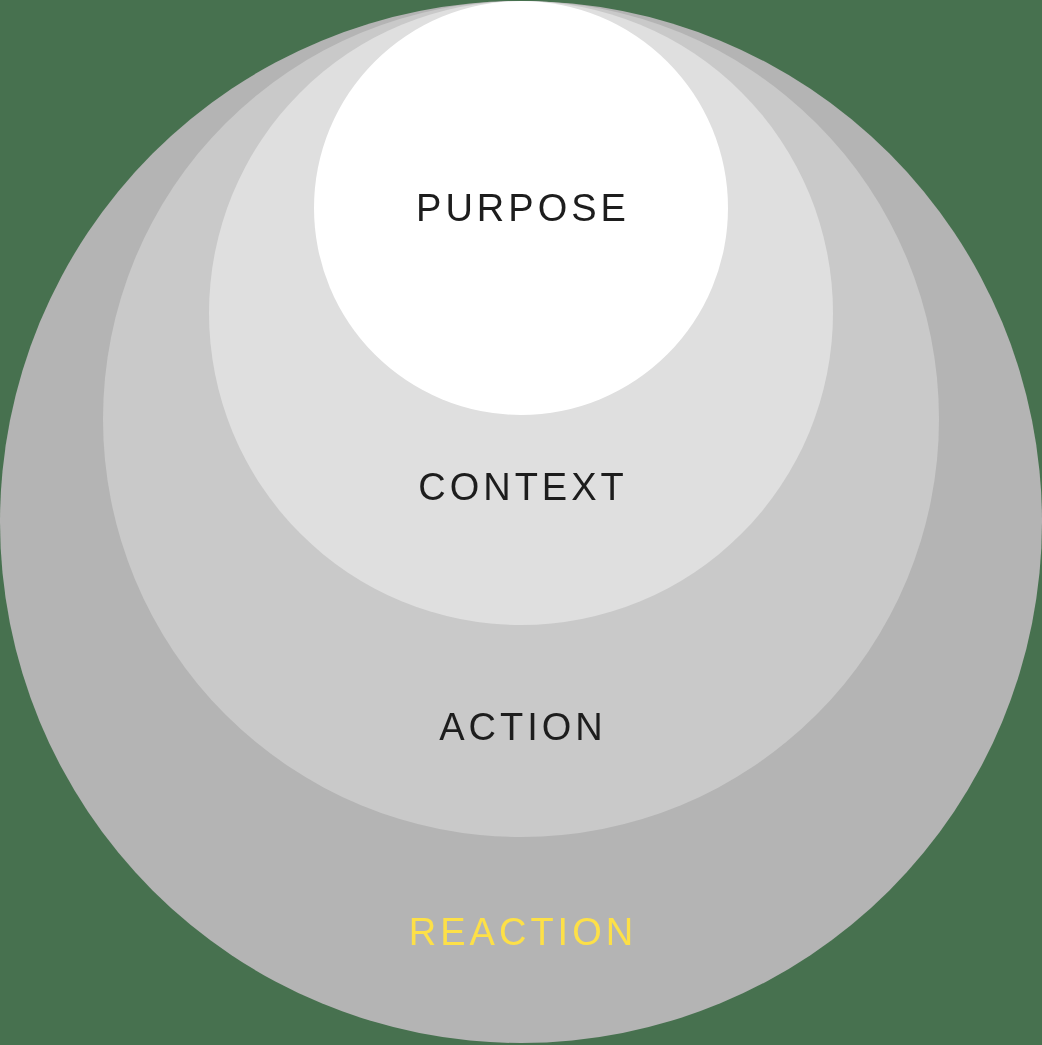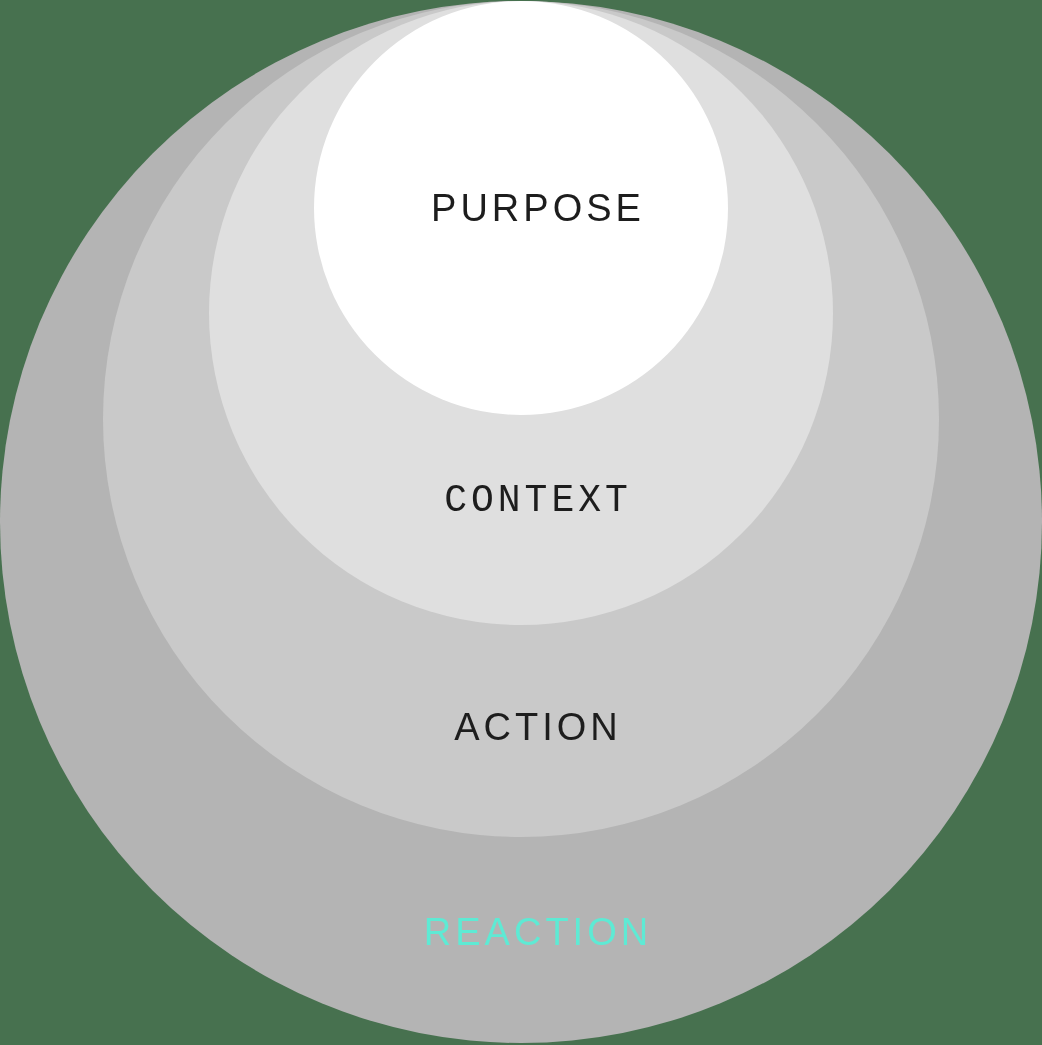--- a/index.html
+++ b/index.html
@@ -33,35 +33,34 @@
   .ring-label {
     position: absolute;
     left: 50%;
     transform: translate(-50%, -50%);
     font-size: 38px;
     font-weight: 300;
     letter-spacing: 4px;
     text-indent: 4px; 
     white-space: nowrap;
     text-transform: uppercase;
-    margin-left: 15px;
   }
   .l-purpose  { top: 208px; }
-  .l-context  { top: 500px; font-family: Liberation Mono, monospace; }
+  .l-context  { top: 487px; }
   .l-action   { top: 727px; text-align: center; }
   .l-reaction { top: 932px; }
 </style>
 </head>
 <body>
 
 <div class="canvas" style="background: rgb(71, 113, 79);">
 
   <div class="circle c-reaction" style="background: rgb(180, 180, 180);"></div>
   <div class="circle c-action" style="background: rgb(201, 201, 201);"></div>
   <div class="circle c-context" style="background: rgb(223, 223, 223);"></div>
   <div class="circle c-purpose" style="background: rgb(255, 255, 255);"></div>
 
   <div class="ring-label l-purpose" style="color: rgb(29, 29, 29);">PURPOSE</div>
   <div class="ring-label l-context" style="color: rgb(29, 29, 29);">CONTEXT</div>
   <div class="ring-label l-action" style="color: rgb(29, 29, 29);">ACTION</div>
-  <div class="ring-label l-reaction" style="color: #5eead4;">REACTION</div>
+  <div class="ring-label l-reaction" style="color: #fde047;">REACTION</div>
 
 </div>
 
 </body></html>

